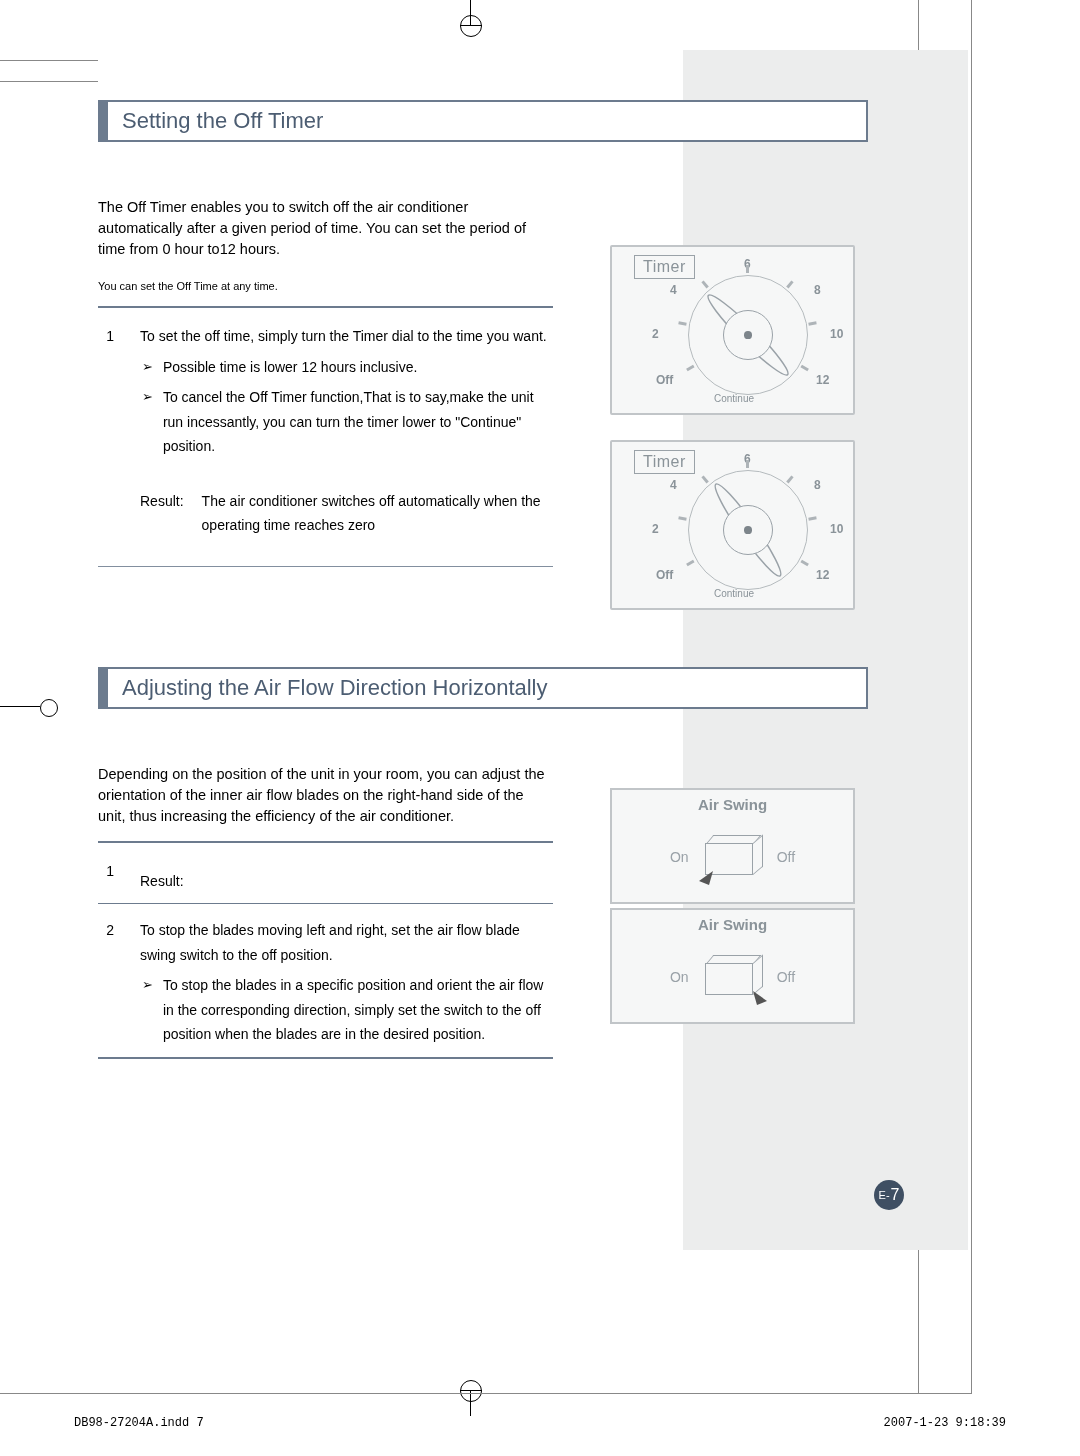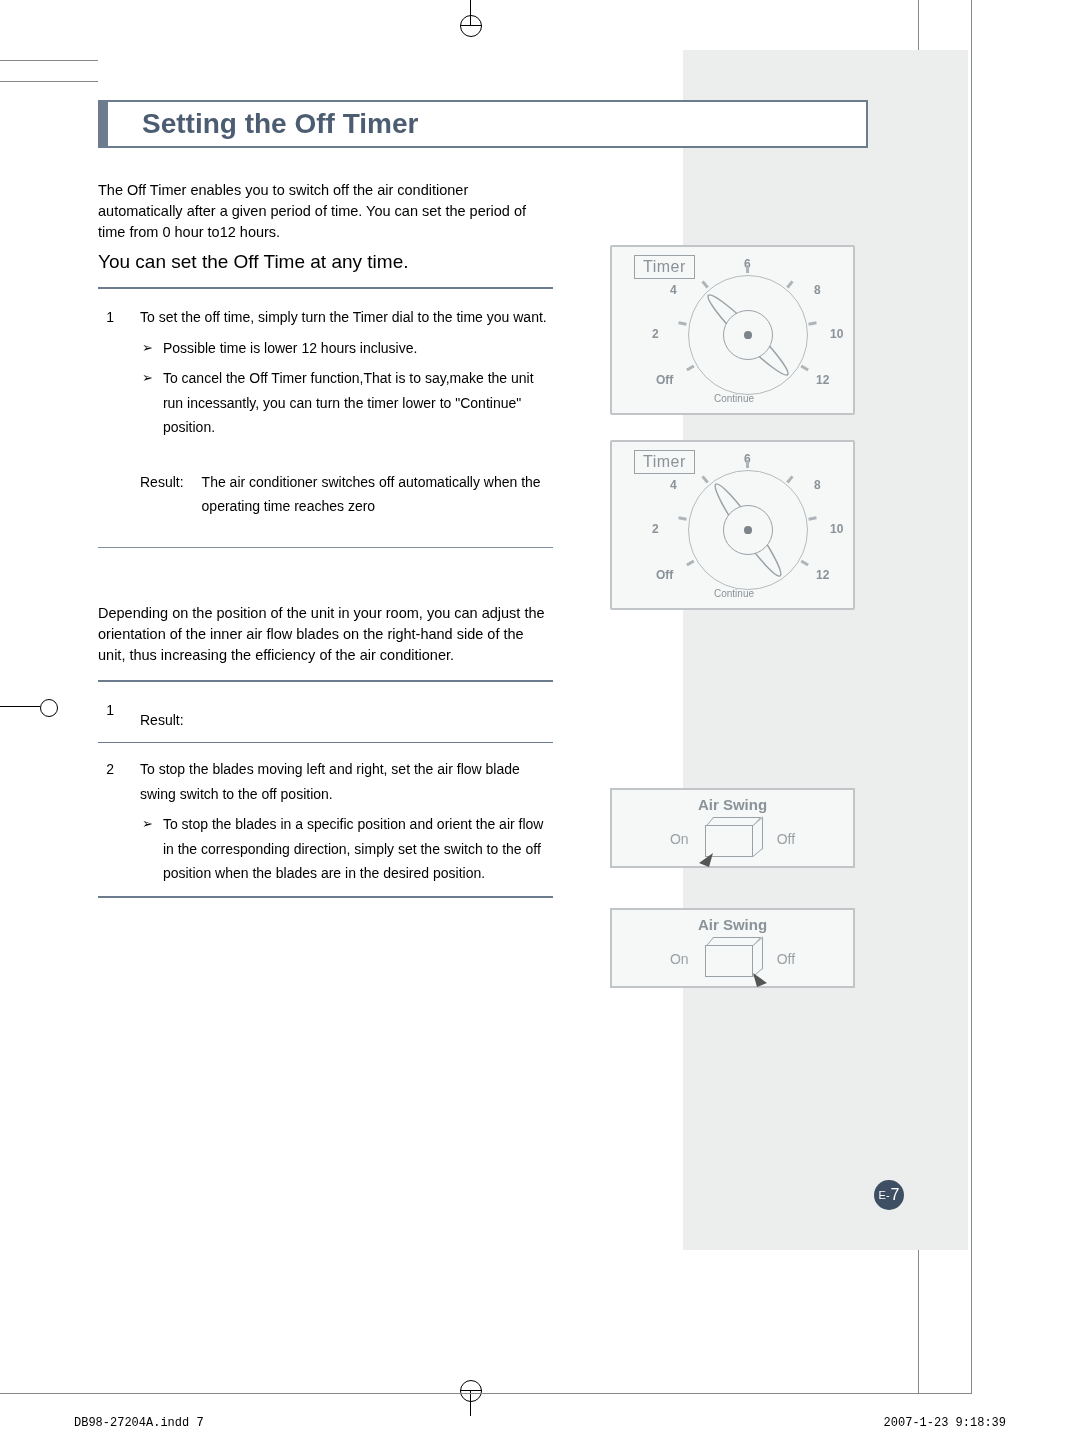--- a/index.html
+++ b/index.html
@@ -37,24 +37,24 @@
   .sidebar-shade { position:absolute; left:585px; top:0; width:285px; height:1200px; background:#eceded;}
 
   .heading-bar {
     position: relative;
     border: 2px solid #6c7b8e;
     border-left-width: 10px;
     background:#fff;
     padding: 6px 14px;
     margin-top:50px;
   }
-  .heading-bar h2 { font-size:28px; font-weight:bold; color:#4c5d72;margin-left:20px; }
-
-  .intro { margin-top: 32px; width: 455px; font-size:14.5px; line-height:1.45; }
-  .sub-intro { margin-top: 8px; width:455px; font-size:19px; }
+  .heading-bar h2 { font-size:22px; font-weight:normal; color:#4c5d72; }
+
+  .intro { margin-top: 55px; width: 455px; font-size:14.5px; line-height:1.45; }
+  .sub-intro { margin-top: 20px; width:455px; font-size:11px; }
 
   .rule { width:455px; height:2px; background:#6c7b8e; margin:14px 0 16px; }
   .rule.light { background:#6c7b8e; height:1px; opacity:.85; margin:28px 0 46px; }
 
   .step { display:flex; gap:26px; width:455px; font-size:14px; line-height:1.75; margin-bottom:10px;}
   .step .num { width:16px; text-align:right; flex-shrink:0;}
   .step .body { flex:1; }
   .bullet { display:flex; gap:10px; margin-top:6px; margin-left:2px;}
   .bullet .arrow { flex-shrink:0; font-size:13px; margin-top:1px;}
   .resultrow { display:flex; gap:18px; margin-top:30px; }
@@ -71,21 +71,21 @@
   .dial-card.second { left:512px; top:390px; }
   .dial-label { position:absolute; left:22px; top:8px; border:1.5px solid #9aa2a8; padding:2px 8px; font-size:16px; color:#8a9399; letter-spacing:.5px;}
   .dial { position:absolute; left:66px; top:18px; width:140px; height:140px;}
   .dial .tick { position:absolute; left:68px; top:0; width:3px; height:8px; background:#aeb4b8; transform-origin:1.5px 70px;}
   .dial .ticklbl { position:absolute; font-size:12px; color:#8a9399; font-weight:bold;}
   .dial .outer { position:absolute; inset:10px; border:1.5px solid #b5bbbe; border-radius:50%;}
   .knob { position:absolute; left:32%; top:32%; width:36%; height:36%; border:1.5px solid #9aa2a8; border-radius:50%; background:#f6f7f7;}
   .knob::after{content:"";position:absolute;left:42%;top:42%;width:16%;height:16%;background:#7d858b;border-radius:50%;}
   .needle-svg{width:120px;height:12px;}
 
-  .swing-card { position:absolute; left:512px; width:245px; height:80px; background:#f6f7f7; border:2px solid #c1c5c8; }
+  .swing-card { position:absolute; left:512px; width:245px; height:116px; background:#f6f7f7; border:2px solid #c1c5c8; }
   .swing-card.s1 { top:738px; }
   .swing-card.s2 { top:858px; }
   .swing-title{ position:absolute; left:0; right:0; top:6px; text-align:center; font-size:15px; color:#8a9399; font-weight:bold;}
   .swing-body{ position:absolute; left:0; right:0; top:28px; bottom:6px; display:flex; align-items:center; justify-content:center; gap:8px;text-align:right;}
   .swing-lbl{ font-size:14px; color:#9aa2a8;}
   .box3d{ width:72px; height:48px; position:relative;}
   .box3d .front{position:absolute;left:8px;top:10px;width:48px;height:32px;border:1.5px solid #9aa2a8;background:#f6f7f7;}
   .box3d .top{position:absolute;left:8px;top:2px;width:48px;height:10px;border:1.5px solid #9aa2a8;border-bottom:none;transform:skewX(-40deg);transform-origin:bottom left;background:#f6f7f7;}
   .box3d .side{position:absolute;left:56px;top:10px;width:10px;height:32px;border:1.5px solid #9aa2a8;border-left:none;transform:skewY(-40deg);transform-origin:top left;background:#f6f7f7;}
   .swing-arrow{position:absolute;width:14px;height:14px;}
@@ -193,20 +193,23 @@
       <div class="tick" style="transform:rotate(-120deg)"></div>
       <div class="tick" style="transform:rotate(-80deg)"></div>
       <div class="tick" style="transform:rotate(-40deg)"></div>
       <div class="tick" style="transform:rotate(0deg)"></div>
       <div class="tick" style="transform:rotate(40deg)"></div>
       <div class="tick" style="transform:rotate(80deg)"></div>
       <div class="tick" style="transform:rotate(120deg)"></div>
     </div>
   </div>
 
+  <div class="heading-bar" style="margin-top:100px">
+    <h2>Adjusting the Air Flow Direction Horizontally</h2>
+  </div>
 
   <p class="intro" style="margin-top:55px">Depending on the position of the unit in your room, you can adjust the orientation of the inner air flow blades on the right-hand side of the unit, thus increasing the efficiency of the air conditioner.</p>
 
   <div class="rule"></div>
 
   <div class="step">
     <div class="num">1</div>
     <div class="body">
       <div class="resultrow" style="margin-top:10px">
         <span class="label">Result:</span>

